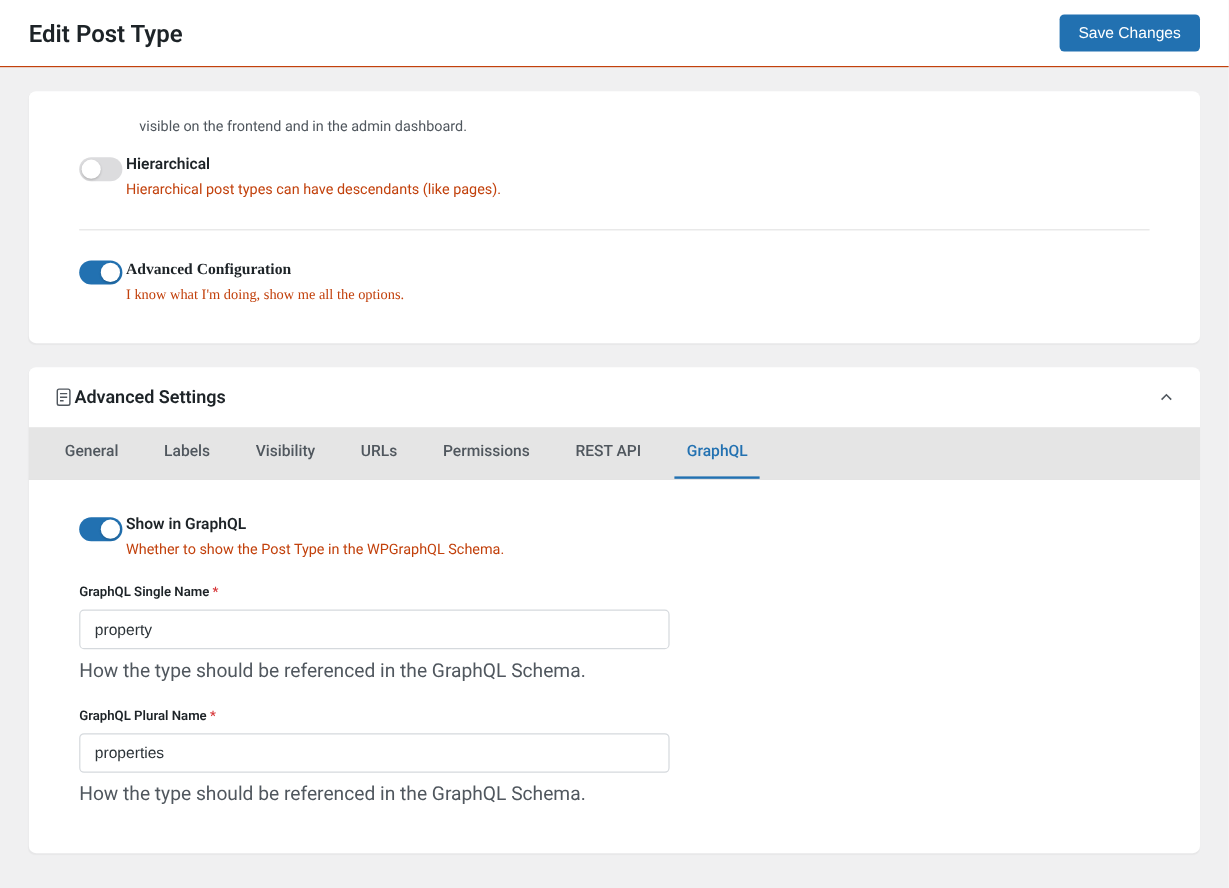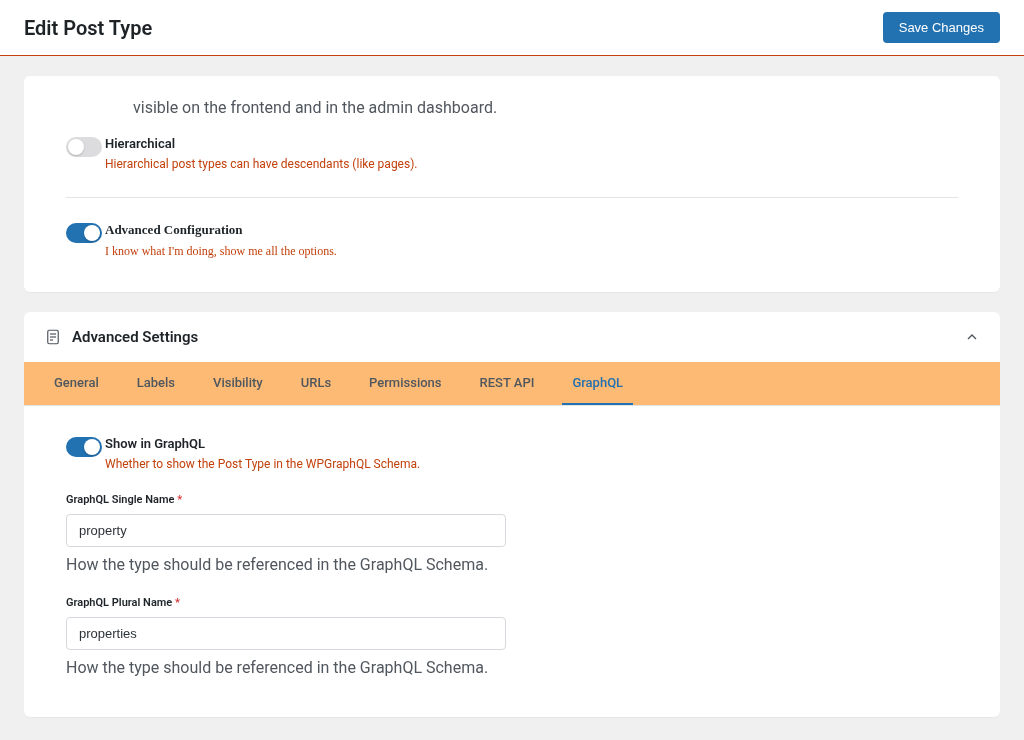--- a/index.html
+++ b/index.html
@@ -90,42 +90,42 @@
   .card-header {
     display: flex;
     justify-content: space-between;
     align-items: center;
     padding: 16px 20px;
     cursor: pointer;
   }
   .card-header-left {
     display: flex;
     align-items: flex-start;
-    gap: 10px;
+    gap: 0;
   }
   .settings-icon {
     width: 18px;
     height: 18px;
     color: #50575e;
   }
   .card-title {
     font-size: 15px;
     font-weight: 600;
     color: #1d2327;
   }
   .chevron {
     width: 16px;
     height: 16px;
     color: #50575e;
   }
 
   .tabs {
     display: flex;
     border-bottom: 1px solid #e4e4e4;
-    background: #fdba74;
+    background: #e5e5e5;
     padding: 0 20px;
   }
   .tab {
     padding: 13px 10px;
     margin-right: 18px;
     font-size: 13px;
     color: #50575e;
     cursor: pointer;
     border-bottom: 2px solid transparent;
     font-weight: 500;
@@ -145,39 +145,39 @@
     font-size: 11px;
     font-weight: 600;
     color: #1d2327;
     margin-bottom: 8px;
     display: block;
   }
   .req {
     color: #d63638;
   }
   .text-input {
-    width: 440px;
+    width: 492px;
     max-width: 100%;
     padding: 8px 12px;
     border: 1px solid #d5d9dd;
     border-radius: 4px;
     font-size: 13px;
     color: #2c3338;
     background: #fff;
   }
   .field-help {
     font-size: 16px;
     color: #50575e;
     margin-top: 8px;
   }
   .partial-text {
-    font-size: 16px;
+    font-size: 12px;
     color: #50575e;
     margin-bottom: 16px;
-    margin-left: 67px;
+    margin-left: 50px;
     line-height:1.5;
   }
 </style>
 </head>
 <body>
 
 <div class="topbar">
   <h1 class="page-title">Edit Post Type</h1>
   <button class="btn-primary">Save Changes</button>
 </div>

